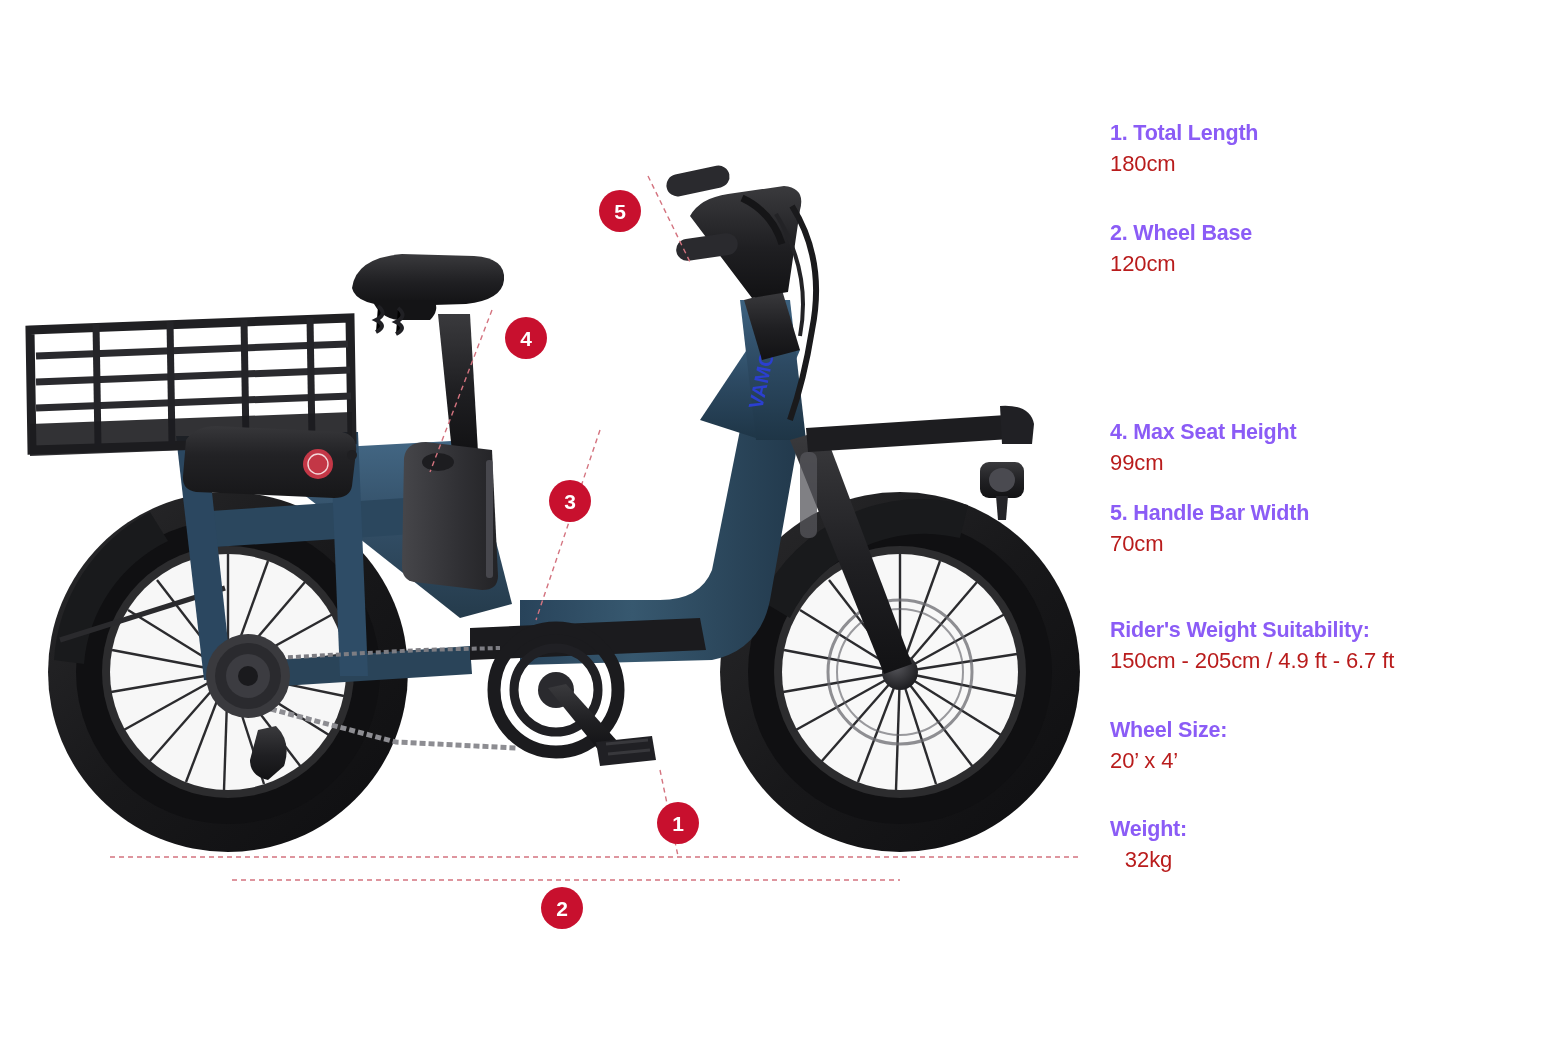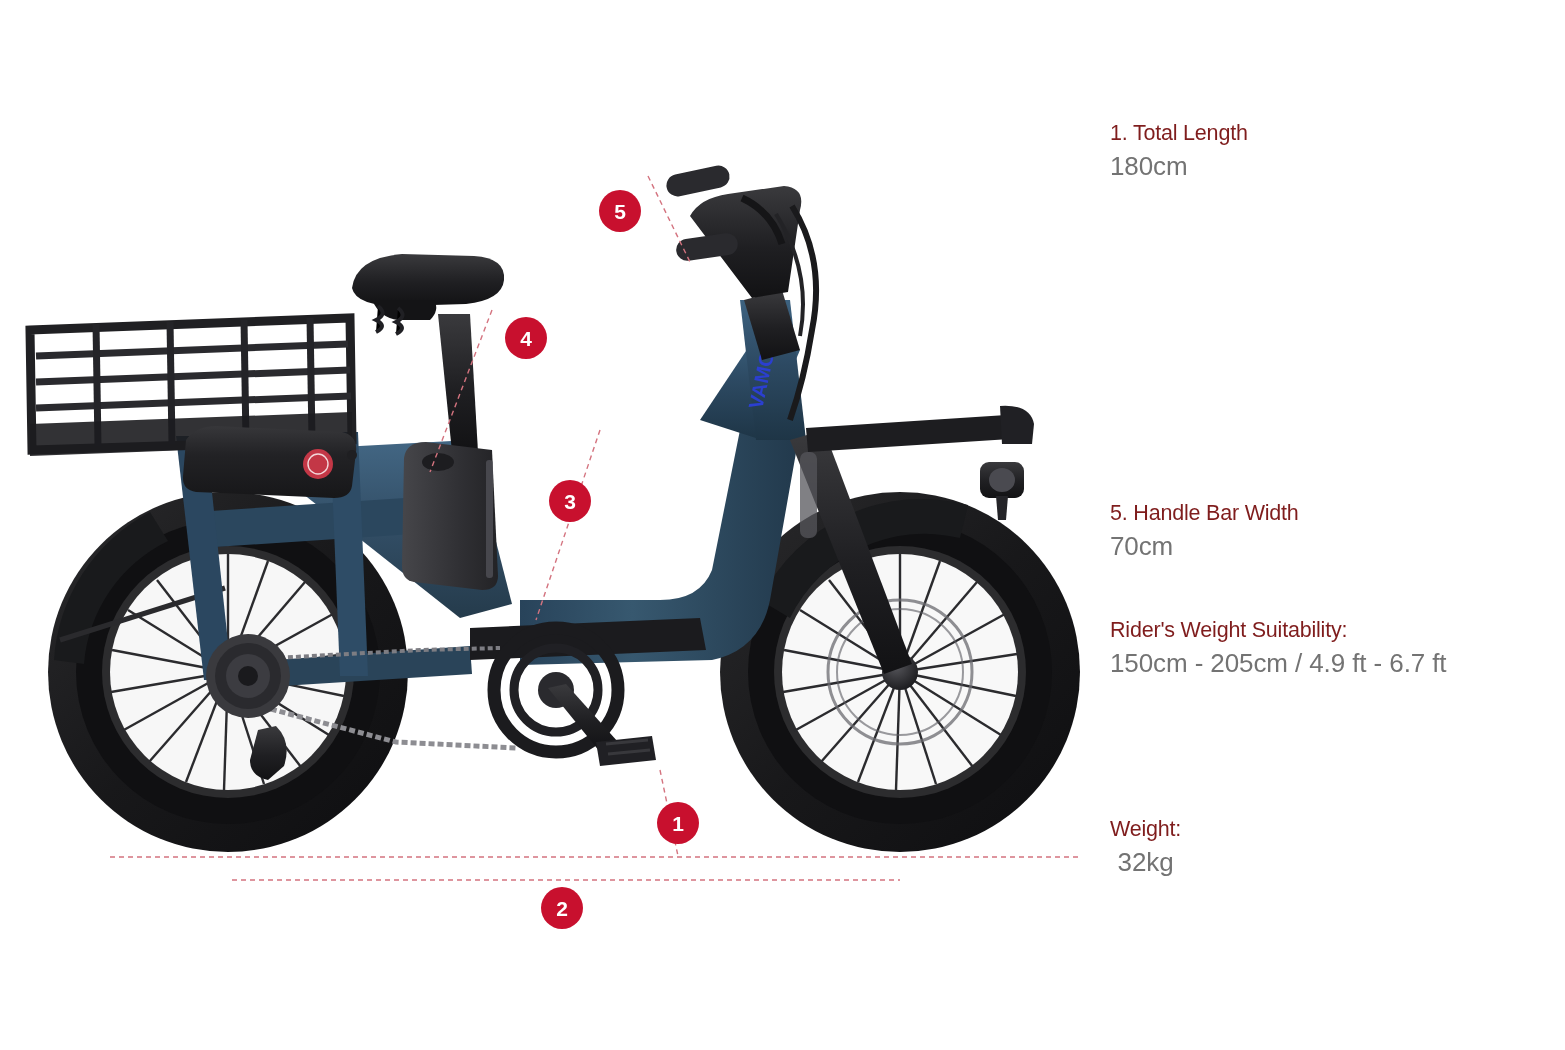--- a/index.html
+++ b/index.html
@@ -36,25 +36,25 @@
     letter-spacing:0;
     box-sizing:border-box;
   }
 
   
   .specs{
     position:absolute;left:1110px;top:0;width:455px;height:1050px;
   }
   .spec-item{position:absolute;left:0;}
   .spec-label{
-    font-size:21.5px;font-weight:normal;color:#7f1d1d;
+    font-size:21.5px;font-weight:bold;color:#8b5cf6;
     letter-spacing:-0.2px;line-height:1.25;white-space:nowrap;
   }
   .spec-value{
-    font-size:26px;font-weight:normal;color:#737373;
+    font-size:22px;font-weight:normal;color:#b91c1c;
     letter-spacing:-0.1px;line-height:1.3;margin-top:3px;white-space:nowrap;
   }
 </style>
 </head>
 <body>
 
 <div class="page">
 
   <div class="photo">
     <svg class="bike-svg" viewBox="0 0 1090 1050" xmlns="http://www.w3.org/2000/svg">
@@ -297,33 +297,45 @@
     <div class="badge" style="left:541px;top:887px;">2</div>
   </div>
 
   <div class="specs">
 
     <div class="spec-item" style="top:120px;">
       <div class="spec-label">1. Total Length</div>
       <div class="spec-value">180cm</div>
     </div>
 
-
-
+    <div class="spec-item" style="top:220px;">
+      <div class="spec-label">2. Wheel Base</div>
+      <div class="spec-value">120cm</div>
+    </div>
+
+
+    <div class="spec-item" style="top:419px;">
+      <div class="spec-label">4. Max Seat Height</div>
+      <div class="spec-value">99cm</div>
+    </div>
 
     <div class="spec-item" style="top:500px;">
       <div class="spec-label">5. Handle Bar Width</div>
       <div class="spec-value">70cm</div>
     </div>
 
     <div class="spec-item" style="top:617px;">
       <div class="spec-label">Rider's Weight Suitability:</div>
       <div class="spec-value">150cm - 205cm / 4.9 ft - 6.7 ft</div>
     </div>
 
+    <div class="spec-item" style="top:717px;">
+      <div class="spec-label">Wheel Size:</div>
+      <div class="spec-value">20’ x 4’</div>
+    </div>
 
     <div class="spec-item" style="top:816px;text-align:center;">
       <div class="spec-label">Weight:</div>
       <div class="spec-value">32kg</div>
     </div>
 
   </div>
 </div>
 
 </body></html>

